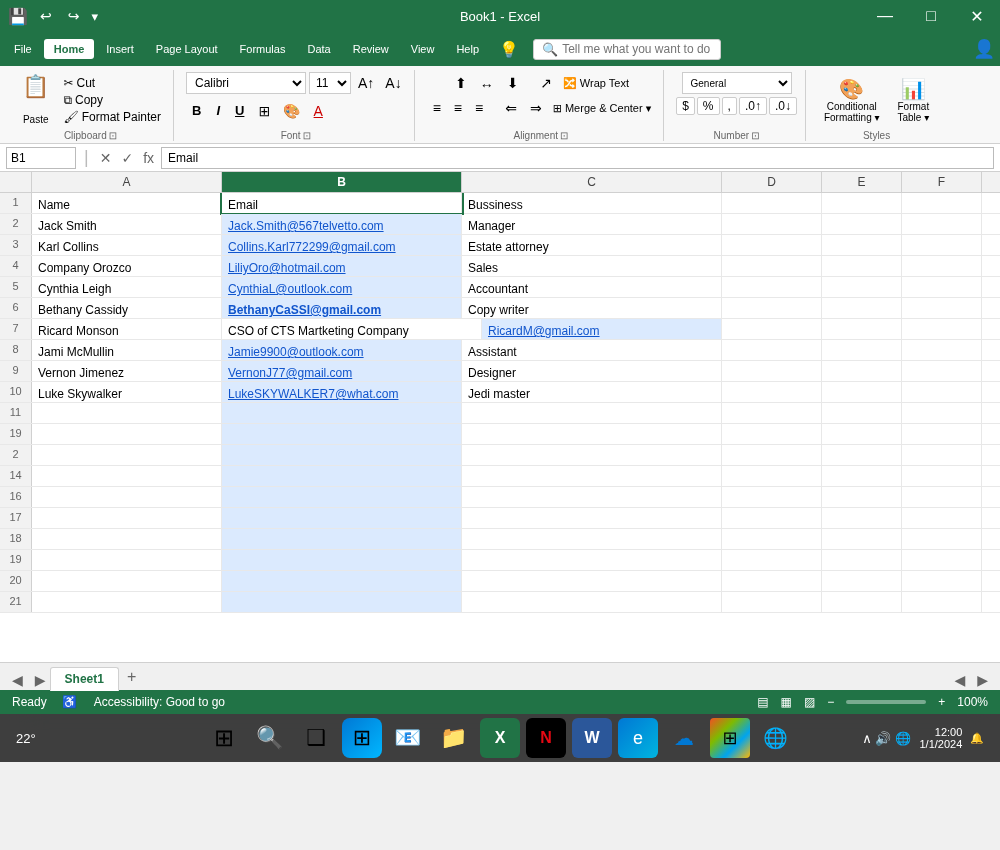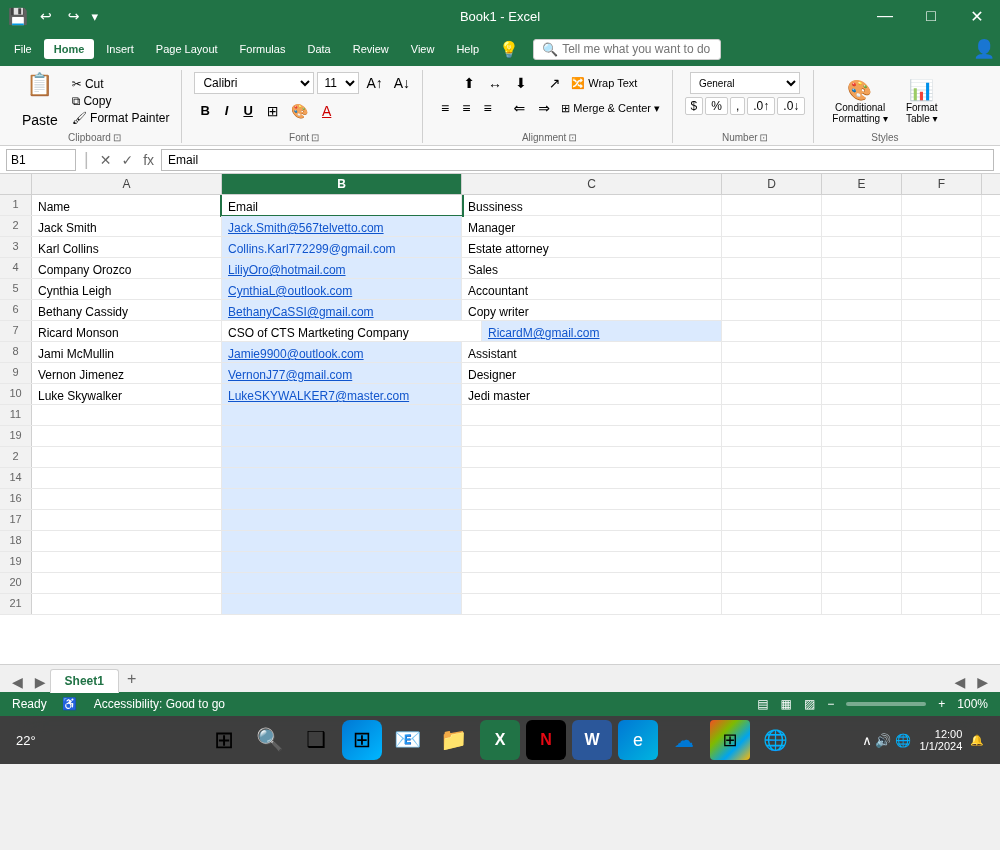--- a/index.html
+++ b/index.html
@@ -104,21 +104,21 @@
       padding: 2px 6px;
       border-radius: 3px;
       cursor: pointer;
       min-height: 56px;
       font-size: 11px;
     }
     .ribbon-btn-icon {
       font-size: 22px;
       line-height: 1;
     }
-    .ribbon-btn-label { font-size: 14px; margin-top: 16px; }
+    .ribbon-btn-label { font-size: 10px; margin-top: 16px; }
 
     .ribbon-small-btns {
       display: flex;
       flex-direction: column;
       gap: 1px;
     }
     .ribbon-small-btn {
       display: flex;
       align-items: center;
       gap: 3px;
@@ -637,21 +637,21 @@
         <div class="cell col-b selected-col" style="background: rgb(219, 234, 254); color: rgb(17, 85, 204); text-decoration: underline;">Jack.Smith@567telvetto.com</div>
         <div class="cell col-c">Manager</div>
         <div class="cell col-d"></div>
         <div class="cell col-e"></div>
         <div class="cell col-f"></div>
         <div class="cell col-g"></div>
       </div>
       <div class="grid-row">
         <div class="row-header">3</div>
         <div class="cell col-a">Karl Collins</div>
-        <div class="cell col-b selected-col" style="background: rgb(219, 234, 254); color: rgb(17, 85, 204); ">Collins.Karl772299@gmail.com</div>
+        <div class="cell col-b selected-col" style="background: rgb(219, 234, 254); color: rgb(17, 85, 204); text-decoration: underline;">Collins.Karl772299@gmail.com</div>
         <div class="cell col-c">Estate attorney</div>
         <div class="cell col-d"></div>
         <div class="cell col-e"></div>
         <div class="cell col-f"></div>
         <div class="cell col-g"></div>
       </div>
       <div class="grid-row">
         <div class="row-header">4</div>
         <div class="cell col-a">Company Orozco</div>
         <div class="cell col-b selected-col" style="background: rgb(219, 234, 254); color: rgb(17, 85, 204); text-decoration: underline;">LiliyOro@hotmail.com</div>
@@ -667,21 +667,21 @@
         <div class="cell col-b selected-col" style="background: rgb(219, 234, 254); color: rgb(17, 85, 204); text-decoration: underline;">CynthiaL@outlook.com</div>
         <div class="cell col-c">Accountant</div>
         <div class="cell col-d"></div>
         <div class="cell col-e"></div>
         <div class="cell col-f"></div>
         <div class="cell col-g"></div>
       </div>
       <div class="grid-row">
         <div class="row-header">6</div>
         <div class="cell col-a">Bethany Cassidy</div>
-        <div class="cell col-b selected-col" style="background: rgb(219, 234, 254); color: rgb(17, 85, 204); text-decoration: underline;">BethanyCaSSI@gmail.com</div>
+        <div class="cell col-b selected-col" style="background: rgb(219, 234, 254); color: rgb(17, 85, 204); text-decoration: underline; font-weight: bold;">BethanyCaSSI@gmail.com</div>
         <div class="cell col-c">Copy writer</div>
         <div class="cell col-d"></div>
         <div class="cell col-e"></div>
         <div class="cell col-f"></div>
         <div class="cell col-g"></div>
       </div>
       <div class="grid-row">
         <div class="row-header">7</div>
         <div class="cell col-a">Ricard Monson</div>
         <div class="cell col-c">CSO of CTS Martketing Company</div>
@@ -707,21 +707,21 @@
         <div class="cell col-b selected-col" style="background: rgb(219, 234, 254); color: rgb(17, 85, 204); text-decoration: underline;">VernonJ77@gmail.com</div>
         <div class="cell col-c">Designer</div>
         <div class="cell col-d"></div>
         <div class="cell col-e"></div>
         <div class="cell col-f"></div>
         <div class="cell col-g"></div>
       </div>
       <div class="grid-row">
         <div class="row-header">10</div>
         <div class="cell col-a">Luke Skywalker</div>
-        <div class="cell col-b selected-col" style="background: rgb(219, 234, 254); color: rgb(17, 85, 204); text-decoration: underline;">LukeSKYWALKER7@master.com</div>
+        <div class="cell col-b selected-col" style="background: rgb(219, 234, 254); color: rgb(17, 85, 204); text-decoration: underline;">LukeSKYWALKER7@what.com</div>
         <div class="cell col-c">Jedi master</div>
         <div class="cell col-d"></div>
         <div class="cell col-e"></div>
         <div class="cell col-f"></div>
         <div class="cell col-g"></div>
       </div>
       <div class="grid-row">
         <div class="row-header">11</div>
         <div class="cell col-a"></div>
         <div class="cell col-b selected-col" style="background: rgb(219, 234, 254);"></div>

